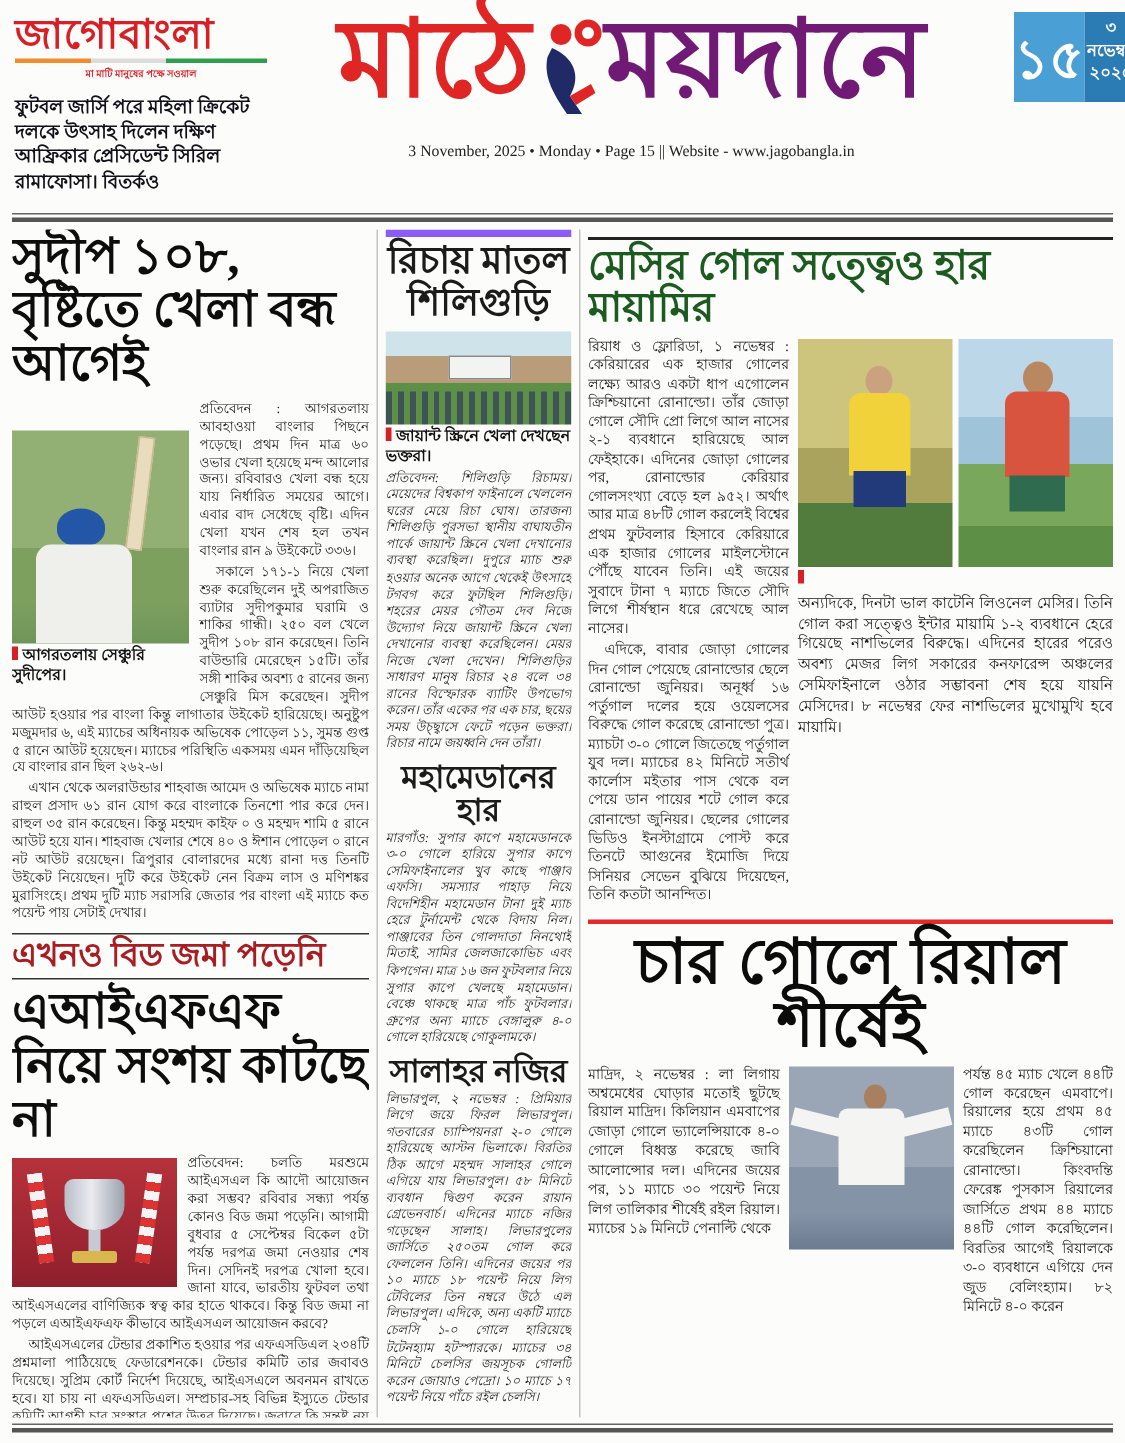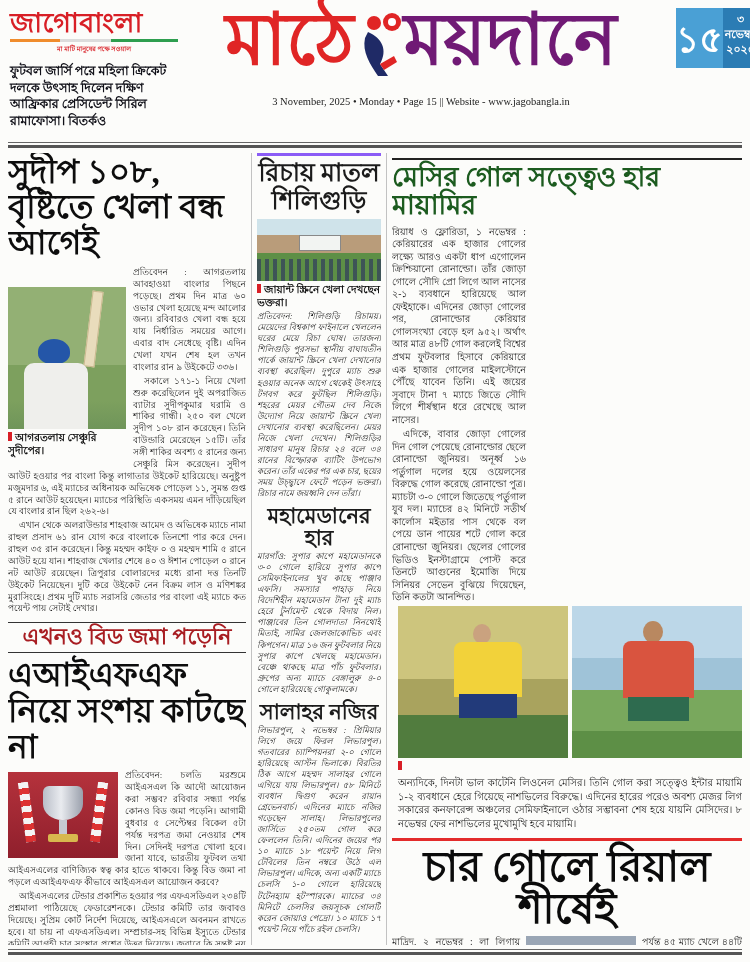--- a/index.html
+++ b/index.html
@@ -37,41 +37,41 @@
   .cap-bullet{display:inline-block;width:4px;height:9px;background:#d81f26;margin-right:3px;}
   .photo{position:relative;overflow:hidden;}
   
   .lt-head{font-size:33px;font-weight:bold;line-height:1.07;margin:2px 0 6px;color:#0d0d0d;}
   .lt-photo-wrap{float:left;width:118px;margin:20px 7px 2px 0;}
   .photo-cricket{width:118px;height:142px;background:linear-gradient(180deg,#93b074 0 55%,#7da05e 55% 80%,#6f955a);}
   .cr-helmet{position:absolute;left:30px;top:52px;width:32px;height:25px;border-radius:50% 50% 42% 42%;background:#2456a8;}
   .cr-shirt{position:absolute;left:16px;top:76px;width:64px;height:66px;border-radius:10px 10px 0 0;background:#efefec;}
   .cr-bat{position:absolute;left:80px;top:4px;width:9px;height:74px;background:#e9dcbc;border:1px solid #c9b98f;transform:rotate(7deg);}
   .divider{clear:both;border-top:1px solid #333;margin:7px 0 0;}
-  .kicker{color:#a81d22;font-size:22px;font-weight:bold;text-align:center;padding:2px 0 3px;border-bottom:1px solid #333;line-height:1.1;}
+  .kicker{color:#a81d22;font-size:22px;font-weight:bold;text-align:left;padding:2px 0 3px;border-bottom:1px solid #333;line-height:1.1;}
   .isl-head{font-size:33px;font-weight:bold;line-height:1.08;margin:5px 0 5px;color:#0d0d0d;}
   .isl-photo-wrap{float:left;width:110px;margin:2px 7px 2px 0;}
   .photo-trophy{width:110px;height:86px;background:linear-gradient(180deg,#b5323c,#8f1f2c);}
   .tr-cup{position:absolute;left:35px;top:14px;width:40px;height:34px;background:linear-gradient(90deg,#b9bec8,#e9ebef 45%,#9aa0ac);border-radius:6px 6px 48% 48%;}
   .tr-stem{position:absolute;left:51px;top:48px;width:8px;height:14px;background:#c6cad2;}
   .tr-base{position:absolute;left:40px;top:62px;width:30px;height:8px;background:#d8b84e;border-radius:2px;}
   .tr-rib1,.tr-rib2{position:absolute;top:10px;width:10px;height:60px;background:repeating-linear-gradient(180deg,#f4f4f4 0 6px,#d33 6px 12px);}
   .tr-rib1{left:14px;transform:rotate(-8deg);}
   .tr-rib2{right:14px;transform:rotate(8deg);}
   
-  .mid-head{font-size:25px;font-weight:bold;text-align:center;line-height:1.12;margin:0 0 4px;border-top:3px solid #8b5cf6;padding-top:3px;}
+  .mid-head{font-size:25px;font-weight:bold;text-align:center;line-height:1.12;margin:0 0 4px;border-top:5px solid #8b5cf6;padding-top:3px;}
   .photo-screen{width:100%;height:62px;background:linear-gradient(180deg,#cfe3ea 0 26%,#b99c7a 26% 55%,#5d8f46 55%);}
   .sc-screen{position:absolute;left:34%;top:26%;width:32%;height:22%;background:#f2f4f2;border:1px solid #888;}
   .sc-crowd{position:absolute;left:0;bottom:0;width:100%;height:22px;background:repeating-linear-gradient(90deg,#33405c 0 4px,transparent 4px 8px);opacity:.75;}
   .mid-body{font-size:8.5px;line-height:1.3;text-align:justify;font-style:italic;}
   .mid-sub{font-size:21px;font-weight:bold;text-align:center;margin:6px 0 2px;line-height:1.05;}
   
   .rt-head{font-size:40px;font-weight:bold;line-height:1.04;margin:0;color:#0b0b0b;}
   .rt-sub{color:#1c5b1f;font-size:27px;font-weight:bold;border-top:2px solid #222;margin-top:5px;padding-top:3px;line-height:1.05;}
-  .rt-row{display:flex;margin-top:6px;flex-direction:column;}
+  .rt-row{display:flex;margin-top:6px;}
   .rt-text{width:134px;flex:none;}
   .rt-right{flex:1;padding-left:6px;}
   .rt-photo-row{display:flex;gap:4px;}
   .photo-ronaldo{flex:1;height:152px;background:linear-gradient(180deg,#cdc57d 0 48%,#a9a35e 48% 72%,#517c3e 72%);}
   .ron-head{position:absolute;left:44%;top:12%;width:18px;height:20px;border-radius:50%;background:#caa27f;}
   .ron-shirt{position:absolute;left:33%;top:24%;width:40%;height:36%;background:#f2d23a;border-radius:8px 8px 0 0;}
   .ron-shorts{position:absolute;left:36%;top:58%;width:34%;height:16%;background:#223a7a;}
   .photo-ronaldojr{flex:1;height:152px;background:linear-gradient(180deg,#bcd7e8 0 34%,#9fc3d8 34% 55%,#79a85d 55% 82%,#5d8f46 82%);}
   .jr-head{position:absolute;left:42%;top:10%;width:20px;height:22px;border-radius:50%;background:#b98860;}
   .jr-shirt{position:absolute;left:30%;top:23%;width:42%;height:38%;background:#d9543f;border-radius:8px 8px 0 0;}

